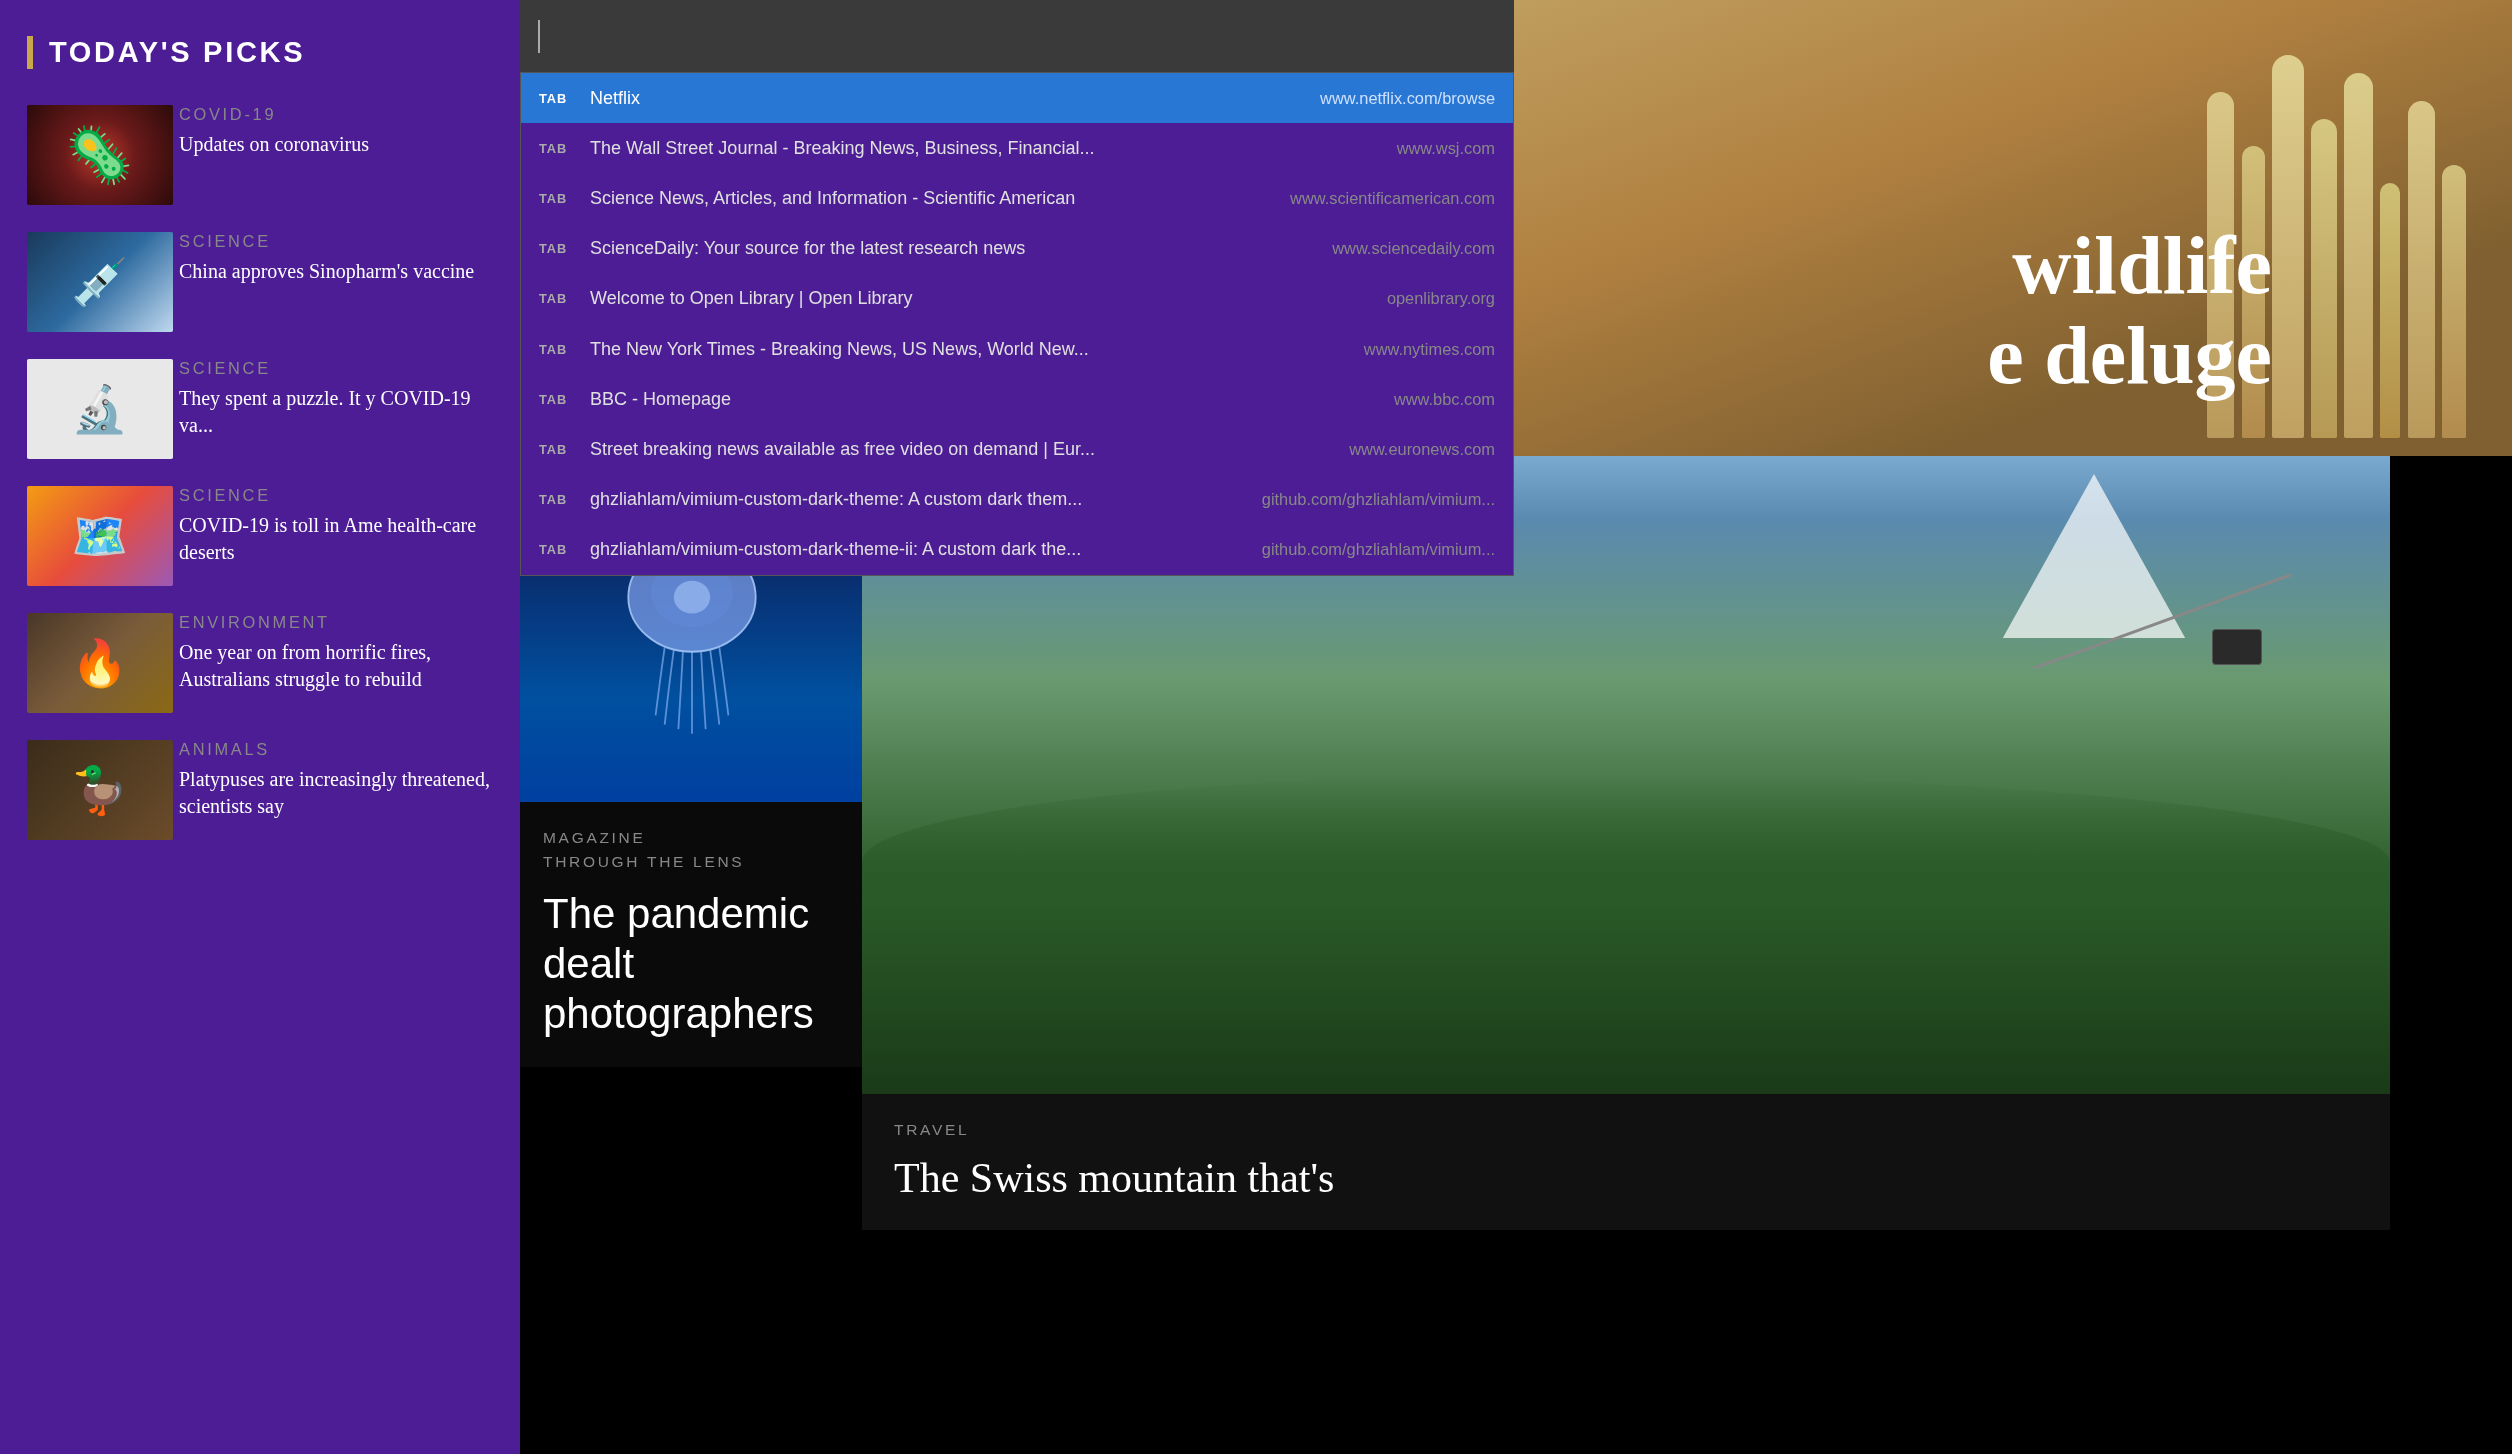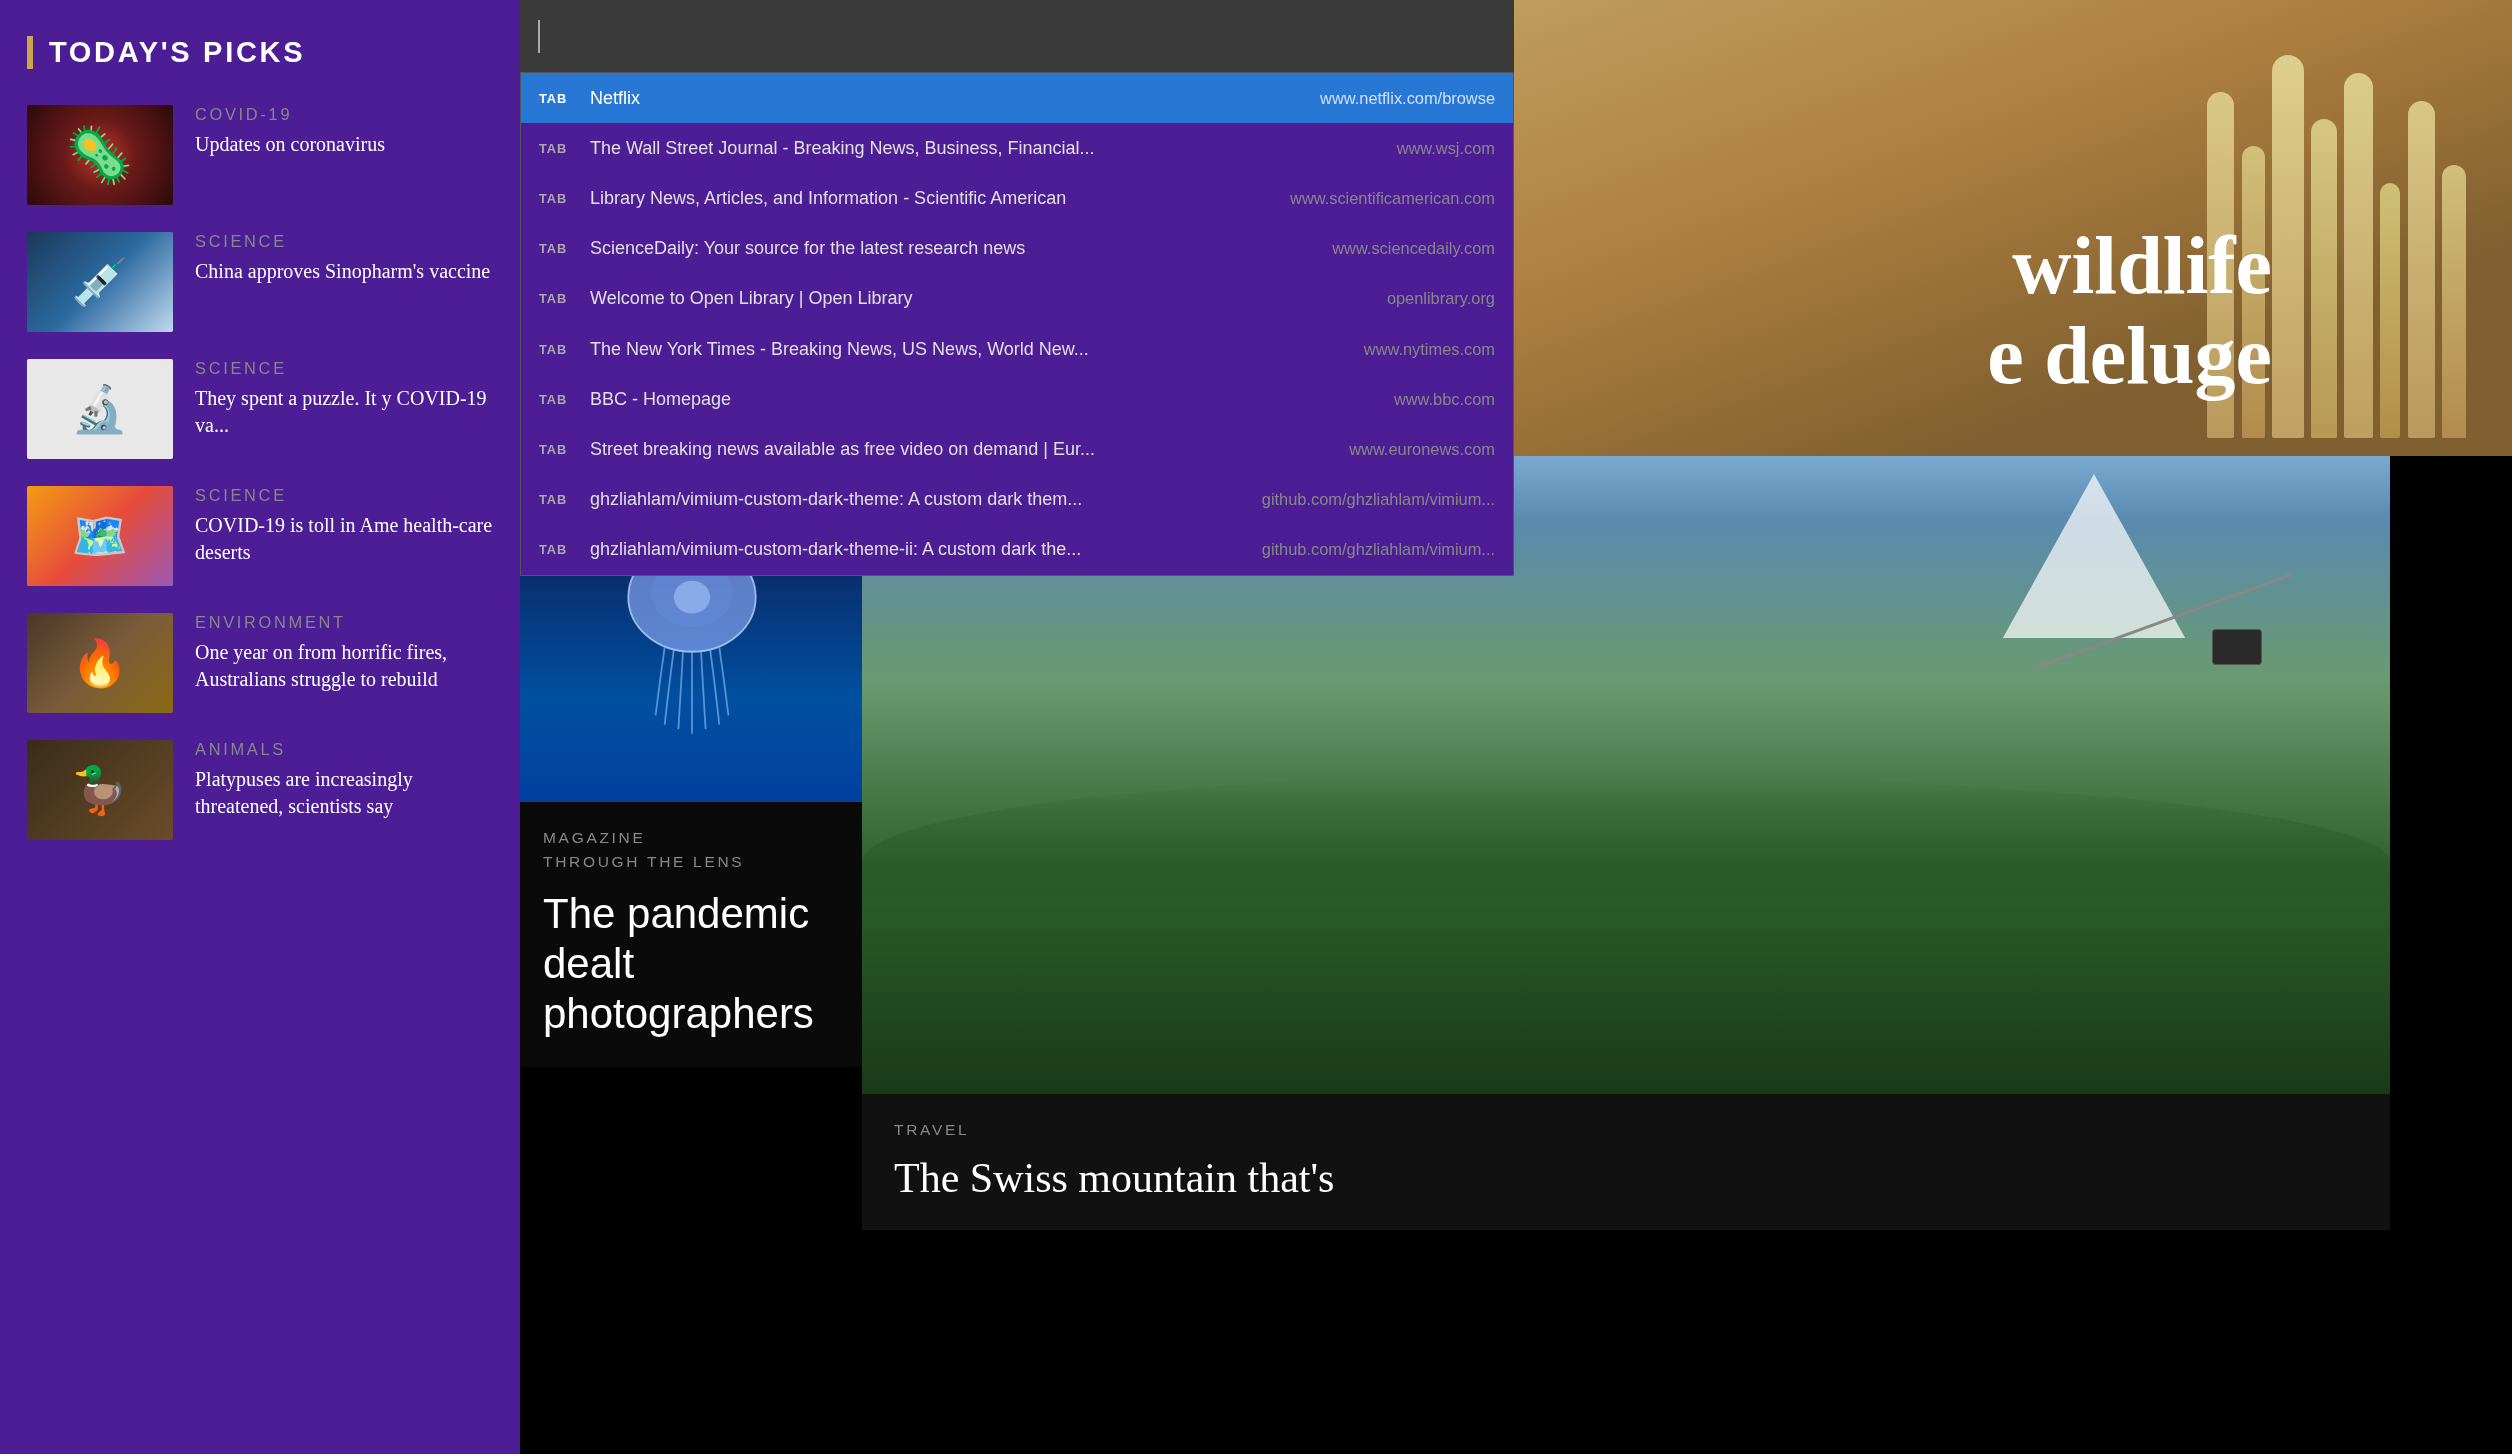--- a/index.html
+++ b/index.html
@@ -44,21 +44,21 @@
       font-weight: 700;
       letter-spacing: 2.7px;
       color: #fff;
       text-transform: uppercase;
     }
 
     .news-item {
       display: flex;
       align-items: flex-start;
       margin-bottom: 27px;
-      gap: 22px;
+      gap: 6px;
     }
 
     .news-thumb {
       width: 146px;
       height: 100px;
       flex-shrink: 0;
       overflow: hidden;
       border-radius: 1.8px;
     }
 
@@ -361,21 +361,21 @@
       <span class="dropdown-title">Netflix</span>
       <span class="dropdown-url">www.netflix.com/browse</span>
     </div>
     <div class="dropdown-item">
       <span class="tab-badge">TAB</span>
       <span class="dropdown-title">The Wall Street Journal - Breaking News, Business, Financial...</span>
       <span class="dropdown-url">www.wsj.com</span>
     </div>
     <div class="dropdown-item">
       <span class="tab-badge">TAB</span>
-      <span class="dropdown-title">Library News, Articles, and Information - Scientific American</span>
+      <span class="dropdown-title">Science News, Articles, and Information - Scientific American</span>
       <span class="dropdown-url">www.scientificamerican.com</span>
     </div>
     <div class="dropdown-item">
       <span class="tab-badge">TAB</span>
       <span class="dropdown-title">ScienceDaily: Your source for the latest research news</span>
       <span class="dropdown-url">www.sciencedaily.com</span>
     </div>
     <div class="dropdown-item">
       <span class="tab-badge">TAB</span>
       <span class="dropdown-title">Welcome to Open Library | Open Library</span>

